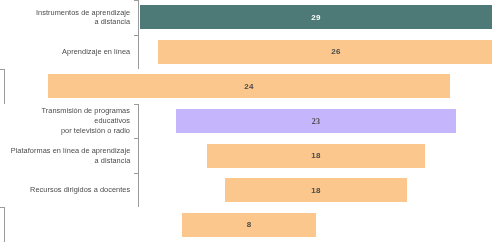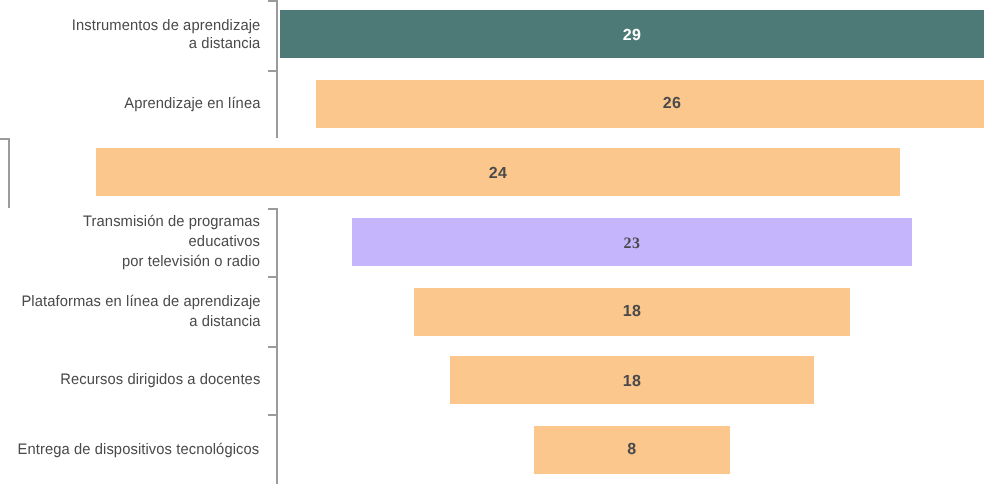--- a/index.html
+++ b/index.html
@@ -209,23 +209,20 @@
         </div>
         <div class="bar-cell">
           <div class="bar-track">
             <div class="bar normal" style="width: 51.7241%; left: 24.1379%; background: rgb(251, 199, 141);">
               <span class="bar-value">18</span>
             </div>
           </div>
         </div>
       </div>
       <div class="funnel-row">
-        <div class="row-label-cell">
-          <div class="row-label">Entrega de dispositivos tecnológicos</div>
-        </div>
         <div class="axis-cell">
           <div class="axis-tick" style="background: rgb(155, 155, 155);"></div>
           <div class="axis-spine" style="background: rgb(155, 155, 155);"></div>
         </div>
         <div class="bar-cell">
           <div class="bar-track">
             <div class="bar normal" style="width: 27.5862%; left: 36.2069%; background: rgb(251, 199, 141);">
               <span class="bar-value">8</span>
             </div>
           </div>

